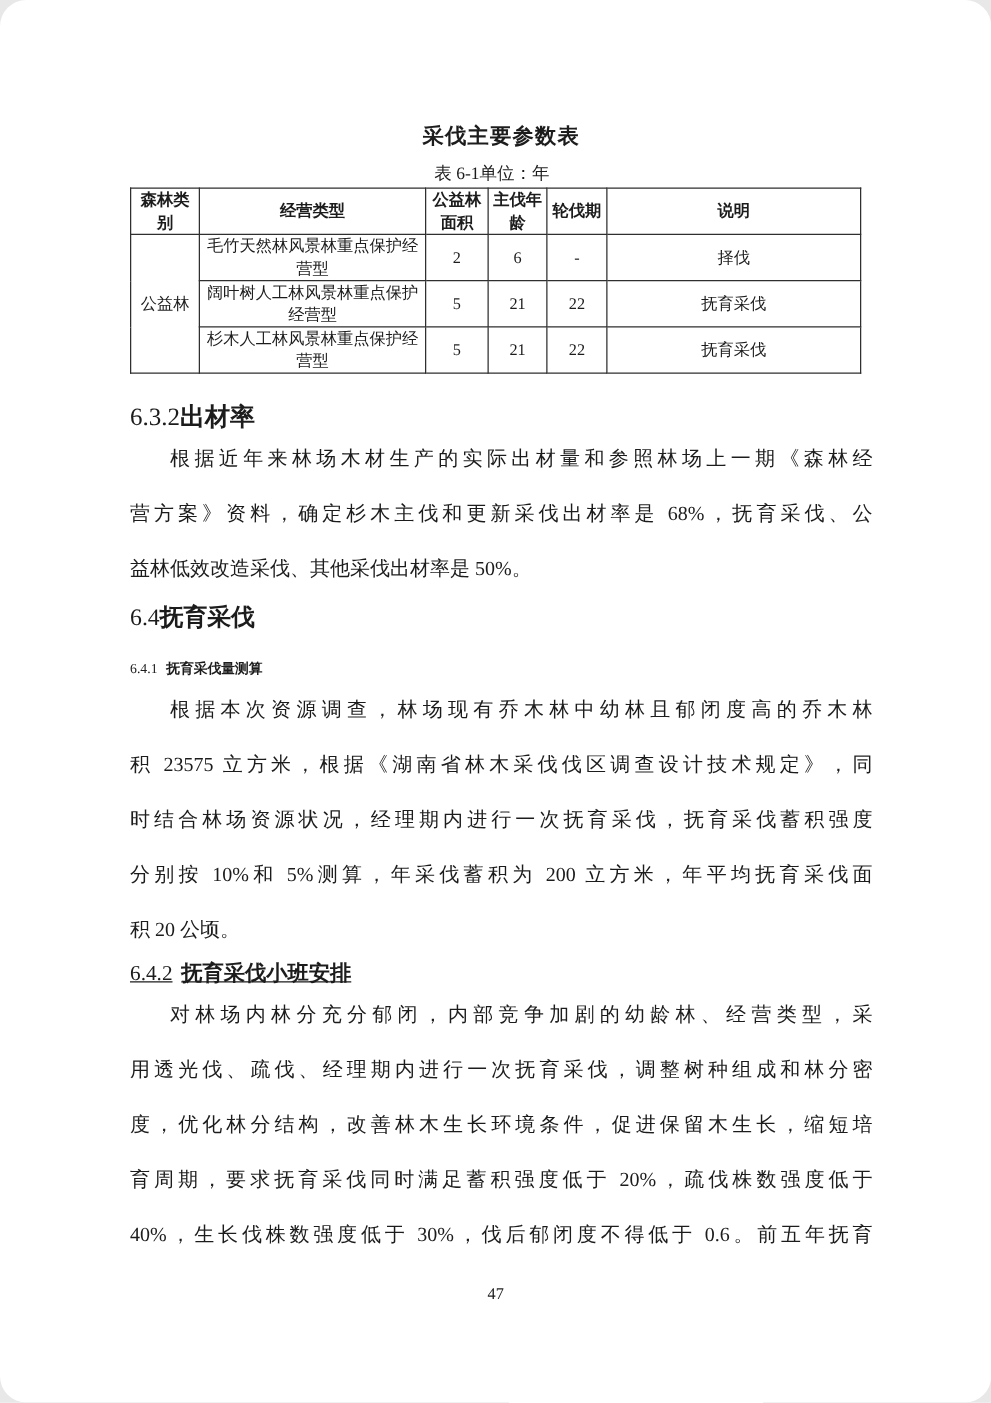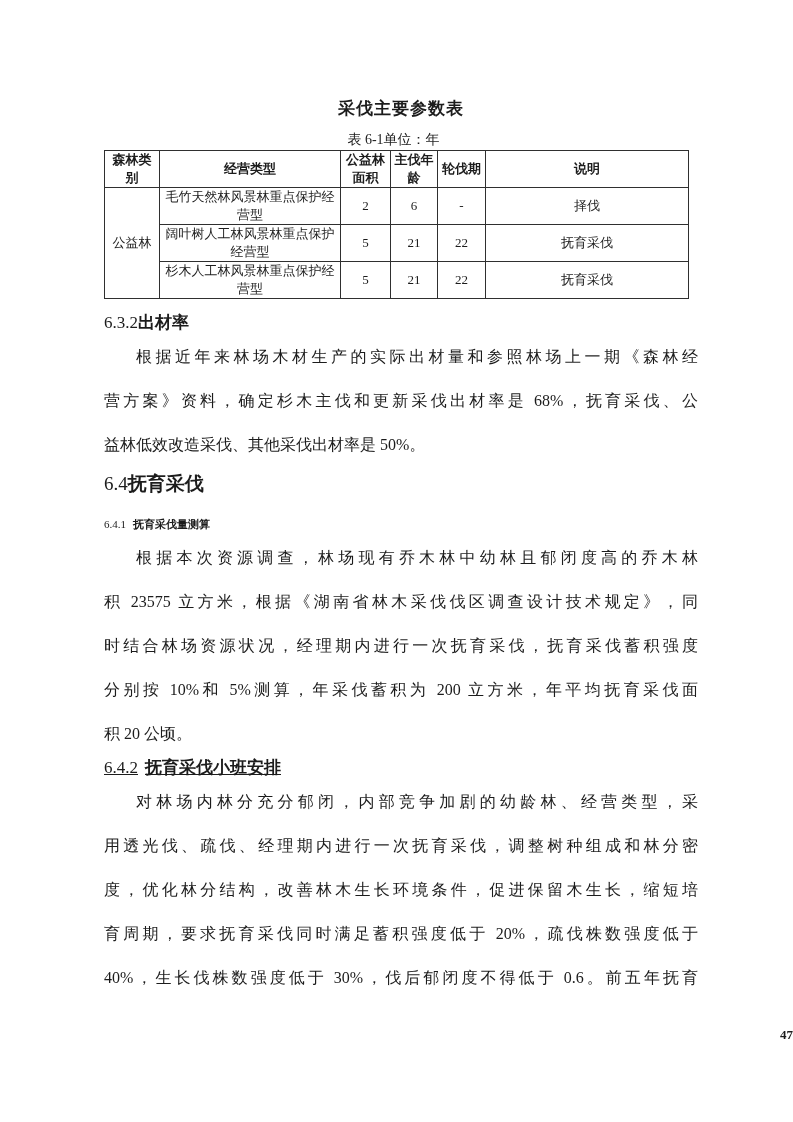--- a/index.html
+++ b/index.html
@@ -1,19 +1,20 @@
 <!DOCTYPE html>
 <html><head>
 <meta charset="utf-8">
 <style>
   html,body { margin:0; padding:0; background:#e8e8e8; }
   .page {
     position:relative; width:793px; height:1122px; margin:0 auto;
     background:#ffffff; color:#1c1c1c; overflow:hidden;
     font-family:"Liberation Serif","DejaVu Serif",serif;
+    border-radius:21px;
   }
   .content { position:absolute; left:104px; top:96px; width:594px; }
 
   .doc-title {
     text-align:center; font-size:17px; line-height:26px; font-weight:700;
     letter-spacing:1px;
   }
 
   .caption-row {
     margin-top:8px; display:flex; justify-content:center;
@@ -31,36 +32,36 @@
     padding:0 2px; overflow:hidden;
   }
   table.params th { height:32px; font-size:13px; font-weight:700; }
   table.params td { height:31px; font-size:13px; font-weight:400; }
   td.num { font-size:14px; }
 
   .hsec { display:block; font-weight:400; margin:0; }
   .hnum { font-weight:400; }
   .hnum.gap { margin-right:7px; }
   .htxt { font-weight:700; }
-  .h-632 { margin-top:12px; font-size:17px; line-height:24px; }
+  .h-632 { margin-top:23px; font-size:20px; line-height:24px; }
   .h-64  { margin-top:3px;  font-size:19px; line-height:27px; }
   .h-641 { margin-top:15px; font-size:11px; line-height:24px; }
   .h-642 { margin-top:0;    font-size:17px; line-height:24px;text-decoration:underline; }
 
   .para { font-size:16px; }
   .bline {
     line-height:44px; text-align:justify; text-align-last:justify;
     white-space:normal;
   }
   .bline.first { text-indent:2em; }
   .bline.last  { text-align-last:left; }
 
   .page-number {
-    position:absolute; left:0; right:0; top:1026px; text-align:right;
-    font-size:13px; line-height:18px;font-weight:bold;
+    position:absolute; left:0; right:0; top:1026px; text-align:center;
+    font-size:13px; line-height:18px;
   }
 </style>
 </head>
 <body>
 
 <div class="page">
   <div class="content">
 
     <div class="doc-title">采伐主要参数表</div>
 

